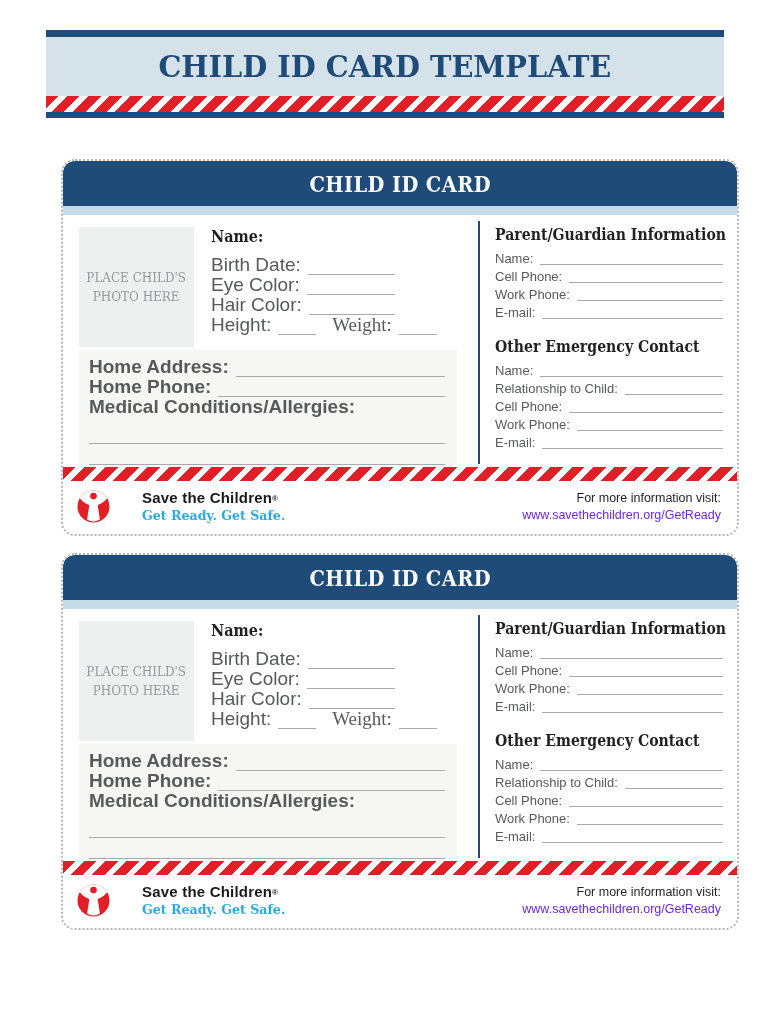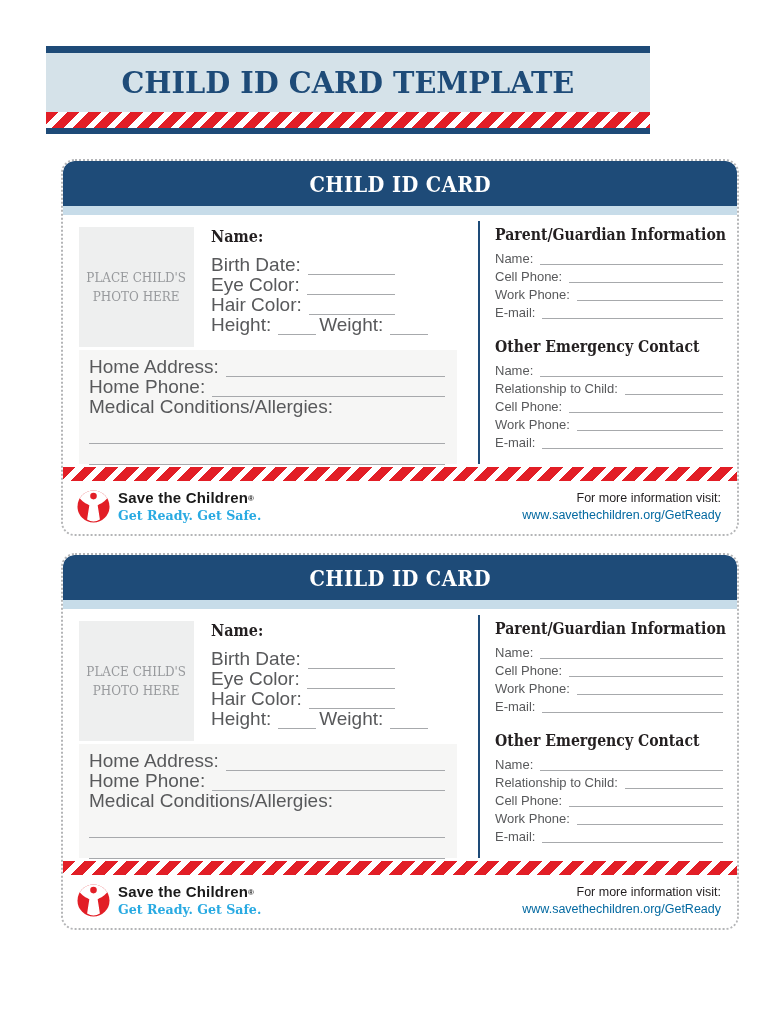--- a/index.html
+++ b/index.html
@@ -16,21 +16,21 @@
   *{margin:0;padding:0;box-sizing:border-box;}
   html,body{background:#fff;}
   body{
     width:770px;height:1024px;
     font-family:"Liberation Sans", sans-serif;
     position:relative;
   }
   .page{position:relative;width:770px;height:1024px;background:#fff;overflow:hidden;}
 
   
-  .banner{position:absolute;left:46px;top:46px;width:604px;}
+  .banner{position:absolute;left:46px;top:30px;width:678px;}
   .banner-bar-top{height:7px;background:var(--navy);}
   .banner-band{height:59px;background:var(--band-blue);display:flex;align-items:center;justify-content:center;}
   .banner-title{
     font-family:"DejaVu Serif", serif;font-weight:bold;
     font-size:30px;color:var(--navy);letter-spacing:0px;
     display:inline-block;transform:scaleX(0.96);white-space:nowrap;
   }
   .ribbon{
     background:repeating-linear-gradient(135deg, var(--red) 0 9px, #ffffff 9px 15px);
   }
@@ -74,26 +74,26 @@
     position:absolute;left:148px;top:12px;
     font-family:"DejaVu Serif", serif;font-weight:bold;font-size:16px;color:#231f20;
     display:inline-block;transform:scaleX(0.9);transform-origin:left center;
   }
 
   .left-fields{position:absolute;left:148px;top:42px;width:184px;}
   .field-row{display:flex;align-items:flex-end;height:20px;font-size:19px;color:var(--label-gray);}
   .field-row .lbl{white-space:nowrap;line-height:1.2;}
   .line{flex:1;height:4px;border-bottom:1.4px solid var(--line-gray);margin:0 0 2px 7px;}
   .line.short{flex:0 0 38px;}
-  .lbl.second{margin-left:3px;}
+  .lbl.second{margin-left:16px;font-family:Liberation Serif, serif;}
 
   .home-box{
     position:absolute;left:16px;top:135px;width:378px;height:114px;
     background:var(--box-gray);padding:9px 12px 0 10px;
-    font-size:13.5px;color:var(--label-gray);
+    font-size:13.5px;color:var(--label-gray);font-weight:bold;
   }
   .home-box .field-row{height:20px;}
   .full-line{height:21px;border-bottom:1.4px solid var(--line-gray);}
   .full-line.first{margin-top:4px;}
 
   .divider{position:absolute;left:415px;top:6px;bottom:3px;width:2px;background:var(--navy);}
 
   .right-col{position:absolute;left:432px;top:8px;width:228px;}
   .col-heading{
     font-family:"DejaVu Serif", serif;font-weight:bold;font-size:16px;color:#231f20;
@@ -101,31 +101,31 @@
     white-space:nowrap;margin:2px 0 5px 0;
   }
   .right-col .field-row{height:18px;font-size:13px;}
   .group-gap{height:14px;}
 
   .card-ribbon{height:14px;}
   .card-footer{
     height:55px;display:flex;align-items:center;justify-content:space-between;
     padding:0 16px 4px 14px;background:#fff;
   }
-  .logo{display:flex;align-items:center;}
+  .logo{display:flex;align-items:center;gap:24px;}
   .logo-icon{width:33px;height:33px;margin-right:8px;flex:0 0 auto;}
   .logo-name{font-weight:bold;font-size:15px;color:#1a1a1a;letter-spacing:0.2px;white-space:nowrap;}
   .logo-mark{font-size:8px;vertical-align:2px;}
   .logo-tagline{
     font-family:"DejaVu Serif", serif;font-weight:bold;font-size:13px;color:var(--tagline-blue);
     display:inline-block;transform:scaleX(0.97);transform-origin:left center;white-space:nowrap;
   }
   .info{text-align:right;line-height:1.35;}
   .info-heading{font-weight:normal;font-size:12.5px;color:#231f20;}
-  .info-url{font-size:12.5px;color:#0369a1;}
+  .info-url{font-size:12.5px;color:#6d28d9;}
 </style>
 </head>
 <body>
 
 <div class="page">
 
   <header class="banner">
     <div class="banner-bar-top"></div>
     <div class="banner-band">
       <span class="banner-title">CHILD ID CARD TEMPLATE</span>

